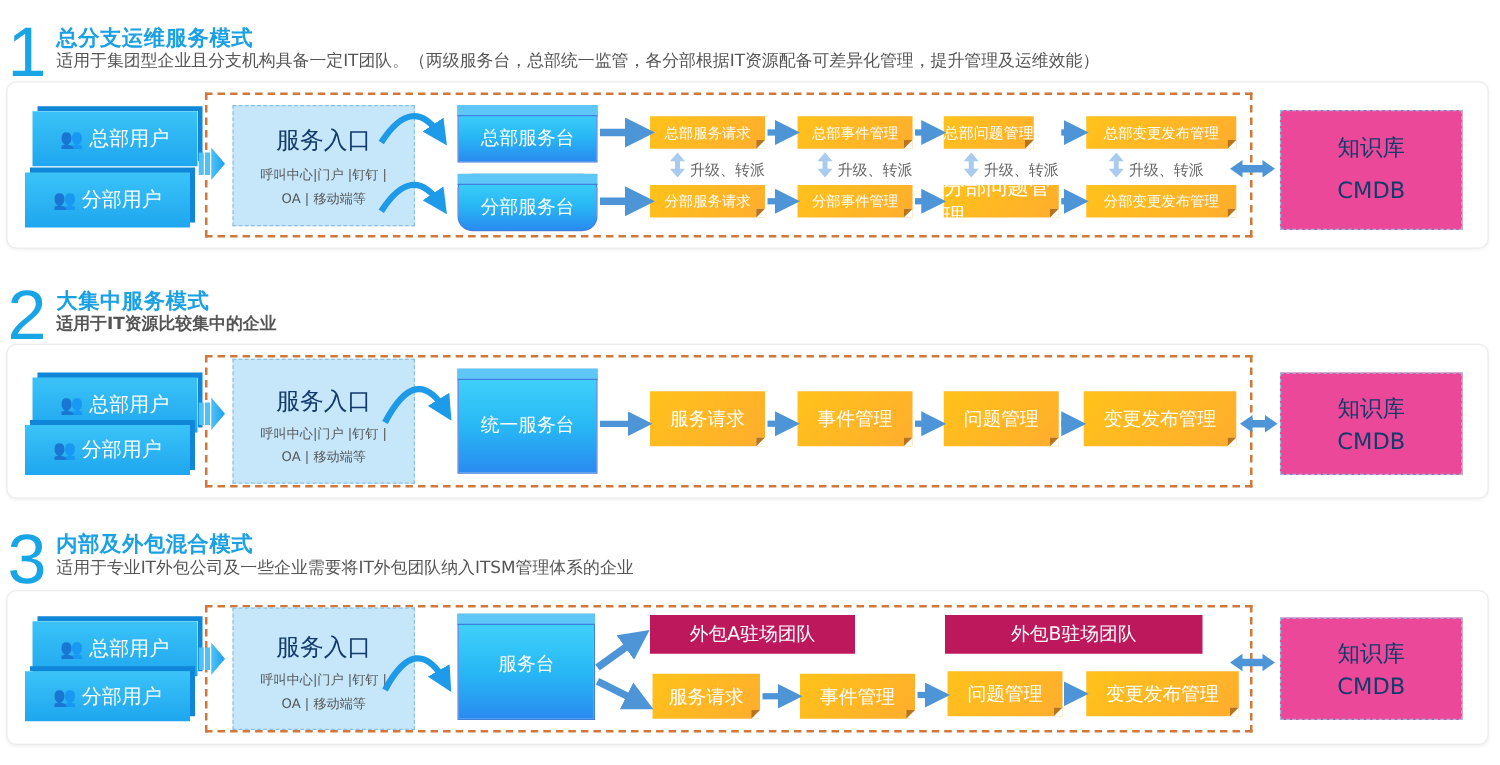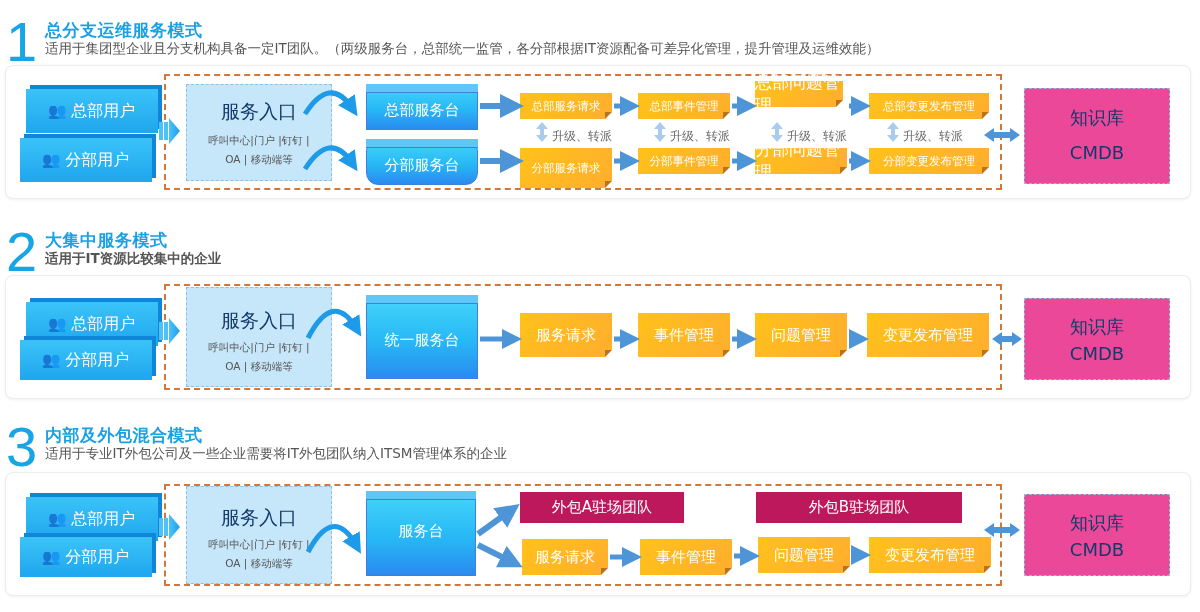--- a/index.html
+++ b/index.html
@@ -56,24 +56,24 @@
 
   <div class="desk" style="left:366px;top:84px;width:112px;height:46px;">
     <span style="position:relative;top:3px;">总部服务台</span>
   </div>
   <div class="desk" style="left:366px;top:139px;width:112px;height:46px;border-radius:12px;">
     <span style="position:relative;top:3px;">分部服务台</span>
   </div>
 
   <div class="orange" style="left:520px;top:93px;width:92px;height:26px;font-size:11.5px;">总部服务请求</div>
   <div class="orange" style="left:638px;top:93px;width:92px;height:26px;font-size:11.5px;">总部事件管理</div>
-  <div class="orange" style="left:755px;top:81px;width:88px;height:26px;font-size:17px;">总部问题管理</div>
+  <div class="orange" style="left:755px;top:93px;width:72px;height:26px;font-size:12px;">总部问题管理</div>
   <div class="orange" style="left:869px;top:93px;width:120px;height:26px;font-size:11.5px;">总部变更发布管理</div>
 
-  <div class="orange" style="left:520px;top:148px;width:92px;height:40px;font-size:11.5px;">分部服务请求</div>
+  <div class="orange" style="left:520px;top:148px;width:92px;height:26px;font-size:11.5px;">分部服务请求</div>
   <div class="orange" style="left:638px;top:148px;width:92px;height:26px;font-size:11.5px;">分部事件管理</div>
   <div class="orange" style="left:755px;top:148px;width:92px;height:26px;font-size:17px;">分部问题管理</div>
   <div class="orange" style="left:869px;top:148px;width:120px;height:26px;font-size:11.5px;">分部变更发布管理</div>
 
   <div class="esc" style="left:552px;top:128px;">升级、转派</div>
   <div class="esc" style="left:670px;top:128px;">升级、转派</div>
   <div class="esc" style="left:787px;top:128px;">升级、转派</div>
   <div class="esc" style="left:903px;top:128px;">升级、转派</div>
 
   <div class="kb" style="left:1024px;top:88px;width:146px;height:96px;">

